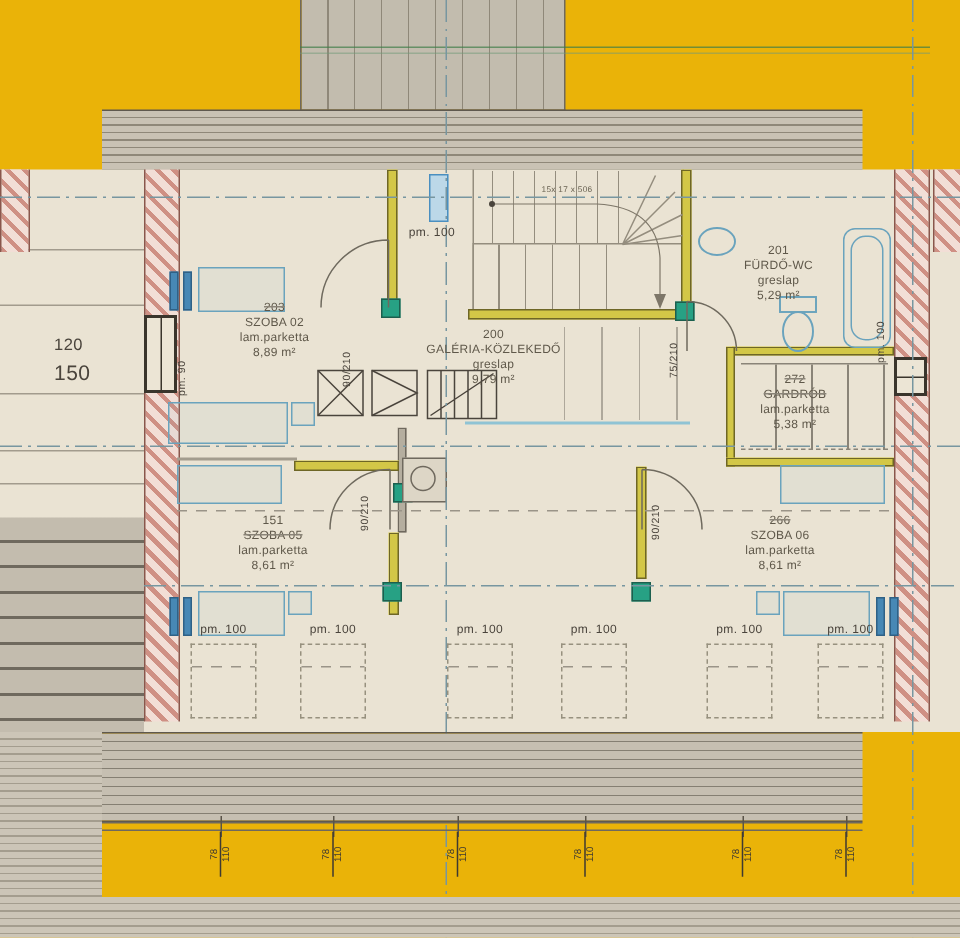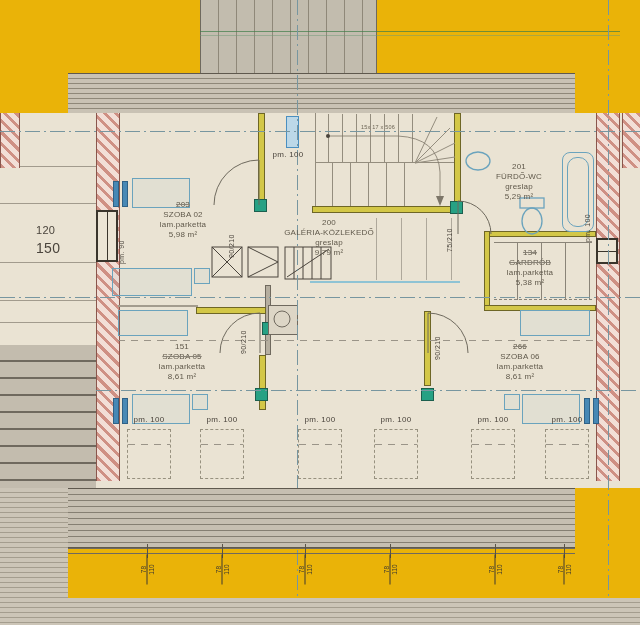--- a/index.html
+++ b/index.html
@@ -232,36 +232,36 @@
     </div>
   <div class="abs bdim" style="left:549px;top:562px">
       <div class="fl">78</div>
       <div>110</div>
     </div>
 
   <div class="abs room" style="left:123px;top:200px;width:120px">
     <div class="struck">203</div>
     <div>SZOBA 02</div>
     <div>lam.parketta</div>
-    <div>5,98 m²</div>
+    <div>8,89 m²</div>
   </div>
   <div class="abs room" style="left:266px;top:218px;width:126px">
     <div>200</div>
     <div>GALÉRIA-KÖZLEKEDŐ</div>
     <div>greslap</div>
     <div>9,79 m²</div>
   </div>
   <div class="abs room" style="left:458px;top:162px;width:122px">
     <div>201</div>
     <div>FÜRDŐ-WC</div>
     <div>greslap</div>
     <div>5,29 m²</div>
   </div>
   <div class="abs room" style="left:468px;top:248px;width:124px">
-    <div class="struck">134</div>
+    <div class="struck">272</div>
     <div class="struck">GARDRÓB</div>
     <div>lam.parketta</div>
     <div>5,38 m²</div>
   </div>
   <div class="abs room" style="left:121px;top:342px;width:122px">
     <div>151</div>
     <div class="struck">SZOBA 05</div>
     <div>lam.parketta</div>
     <div>8,61 m²</div>
   </div>

